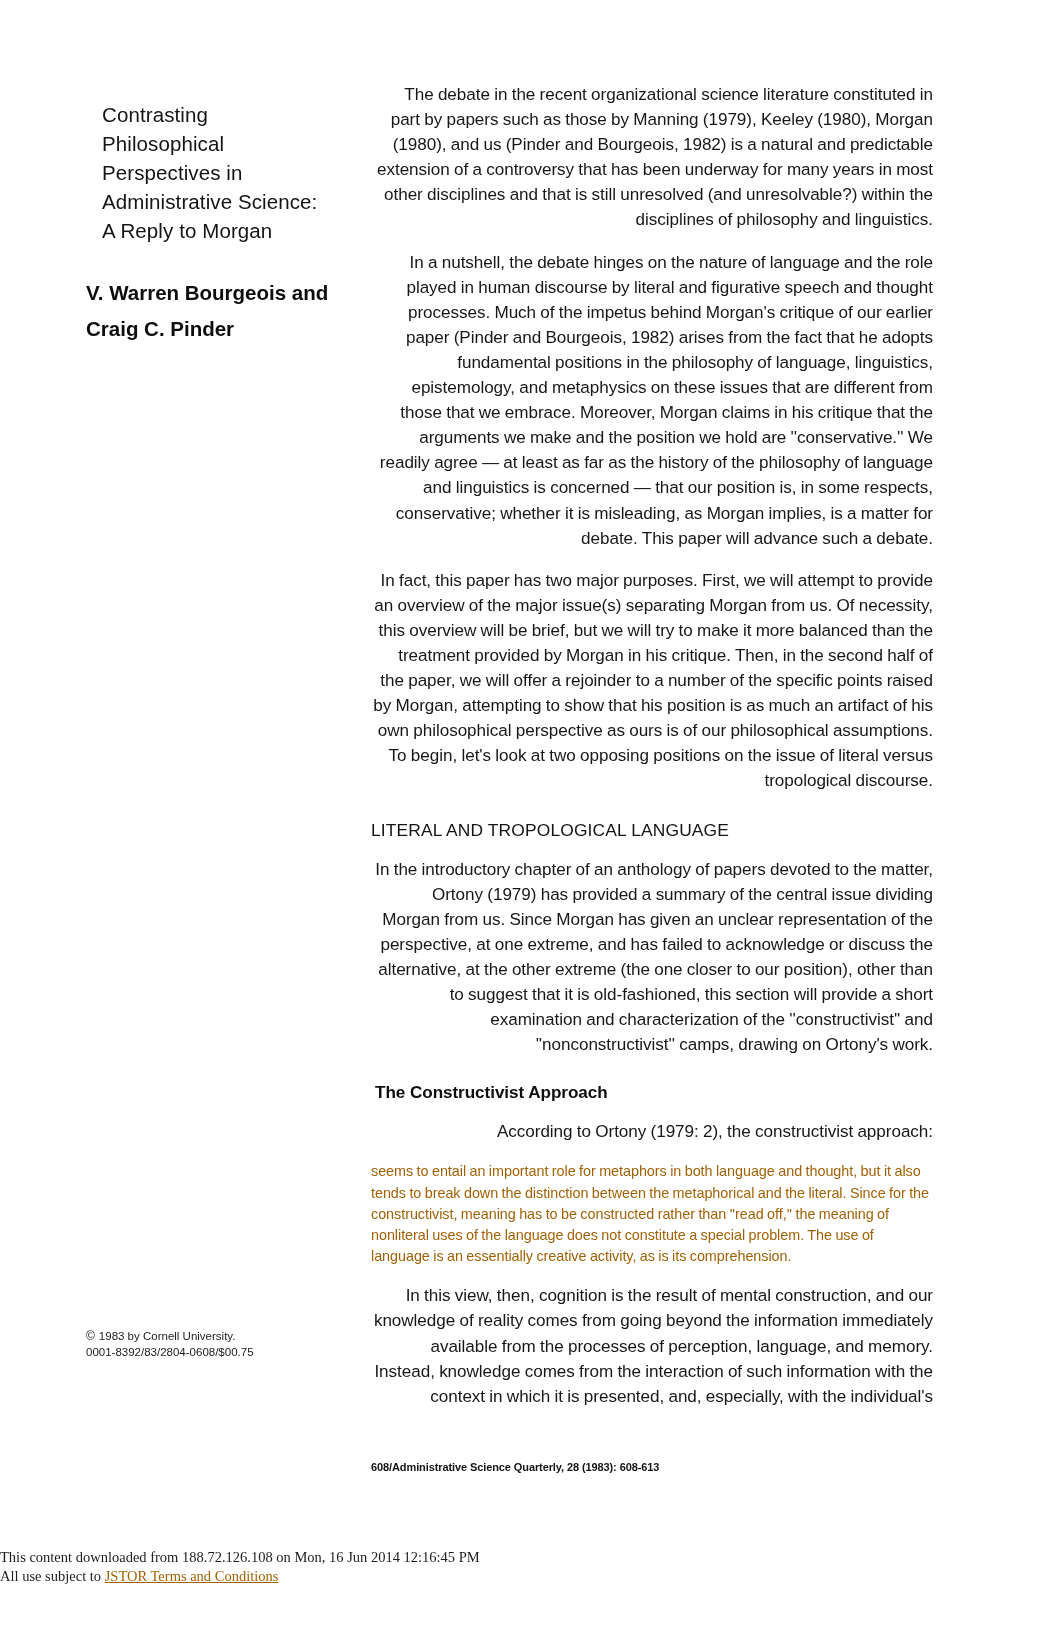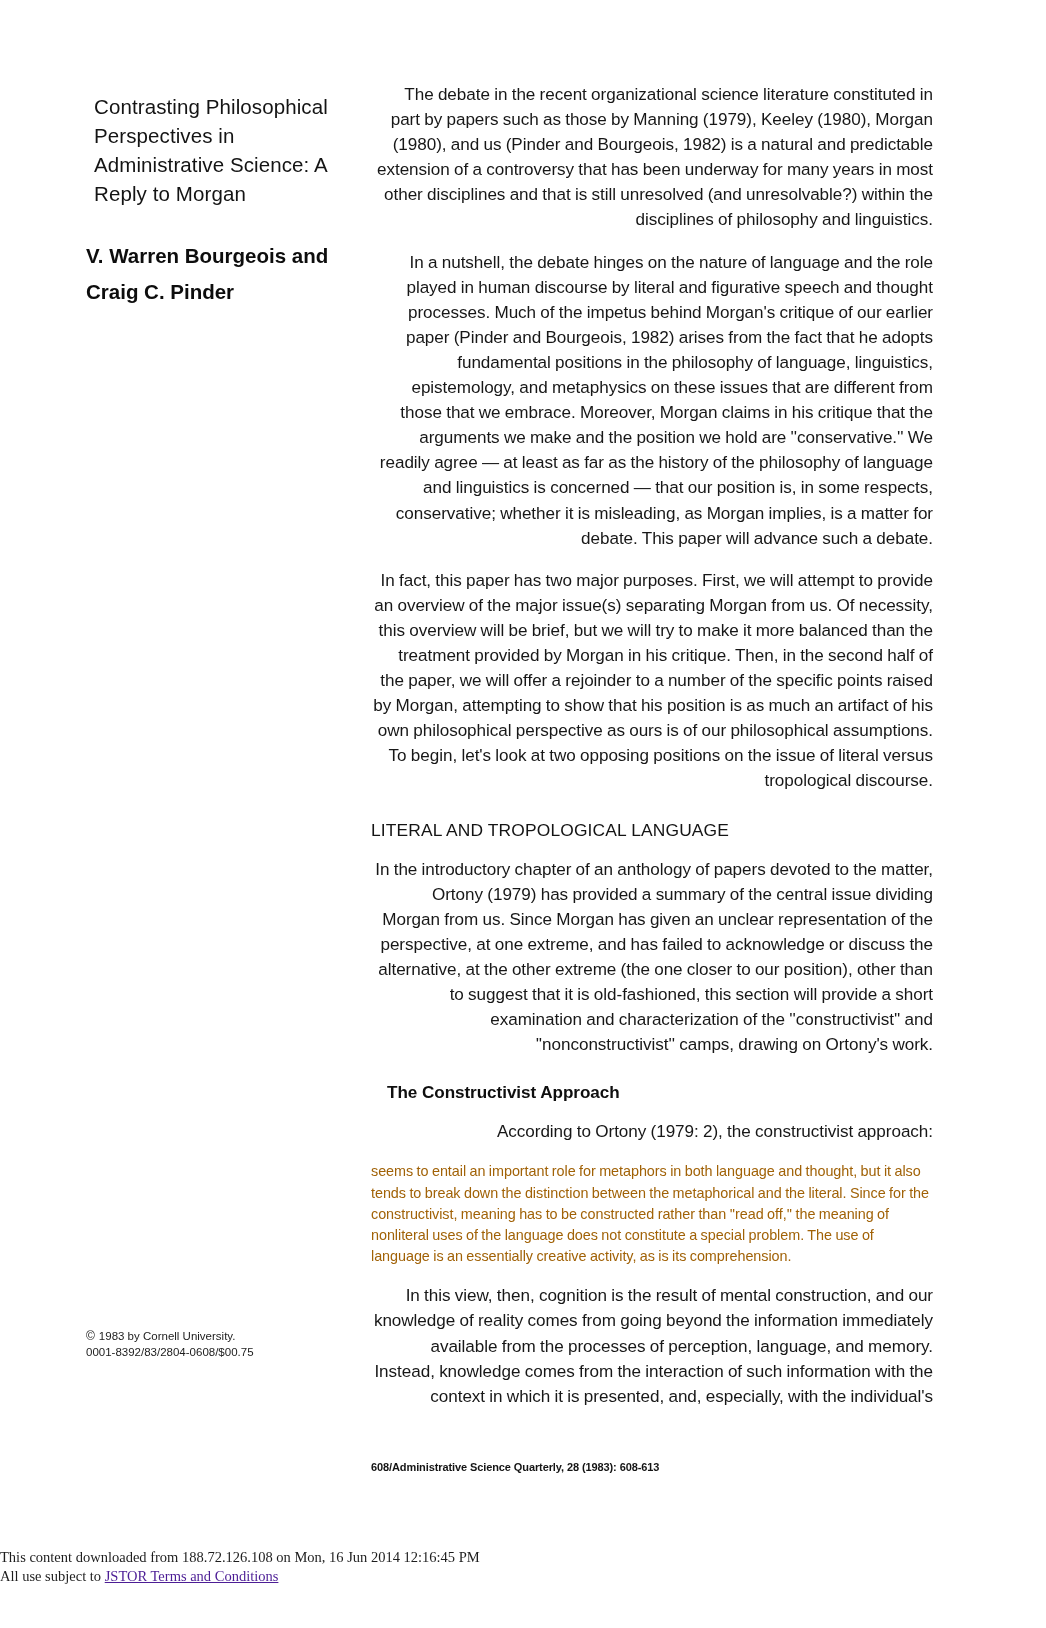--- a/index.html
+++ b/index.html
@@ -27,21 +27,21 @@
     left: 86px;
     top: 84px;
     width: 255px;
   }
   .article-title {
     font-size: 20.5px;
     line-height: 29px;
     font-weight: 400;
     letter-spacing: 0.1px;
     color: #141414;
-    margin: 8px;
+    margin: 16px;
   }
   .authors {
     margin-top: 30px;
     font-size: 20.5px;
     line-height: 36px;
     font-weight: 700;
     color: #0d0d0d;
   }
   .copyright {
     position: absolute;
@@ -78,21 +78,21 @@
   }
   h2.section-head {
     margin: 24px 0 15px 0;
     font-size: 17.4px;
     line-height: 24px;
     font-weight: 400;
     letter-spacing: 0.15px;
     color: #141414;
   }
   h3.sub-head {
-    margin: 24px 0 14px 16px;
+    margin: 24px 0 14px 4px;
     font-size: 17.1px;
     line-height: 24px;
     font-weight: 700;
     letter-spacing: -0.05px;
     color: #0f0f0f;
   }
   .blockquote {
     margin: 0 0 16px 0;
     font-size: 14.4px;
     line-height: 21.2px;
@@ -120,21 +120,21 @@
     left: 0;
     right: 0;
     top: 1548px;
     text-align: left;
     font-family: "Liberation Serif", serif;
     font-size: 14.5px;
     line-height: 19px;
     color: #1d1d1d;
   }
   .jstor a {
-    color: #4c1d95;
+    color: #a16207;
     text-decoration: underline;
   }
 </style>
 </head>
 <body>
 
 <div class="page">
 
   <div class="rail">
     <h1 class="article-title">Contrasting Philosophical Perspectives in Administrative Science: A Reply to Morgan</h1>

